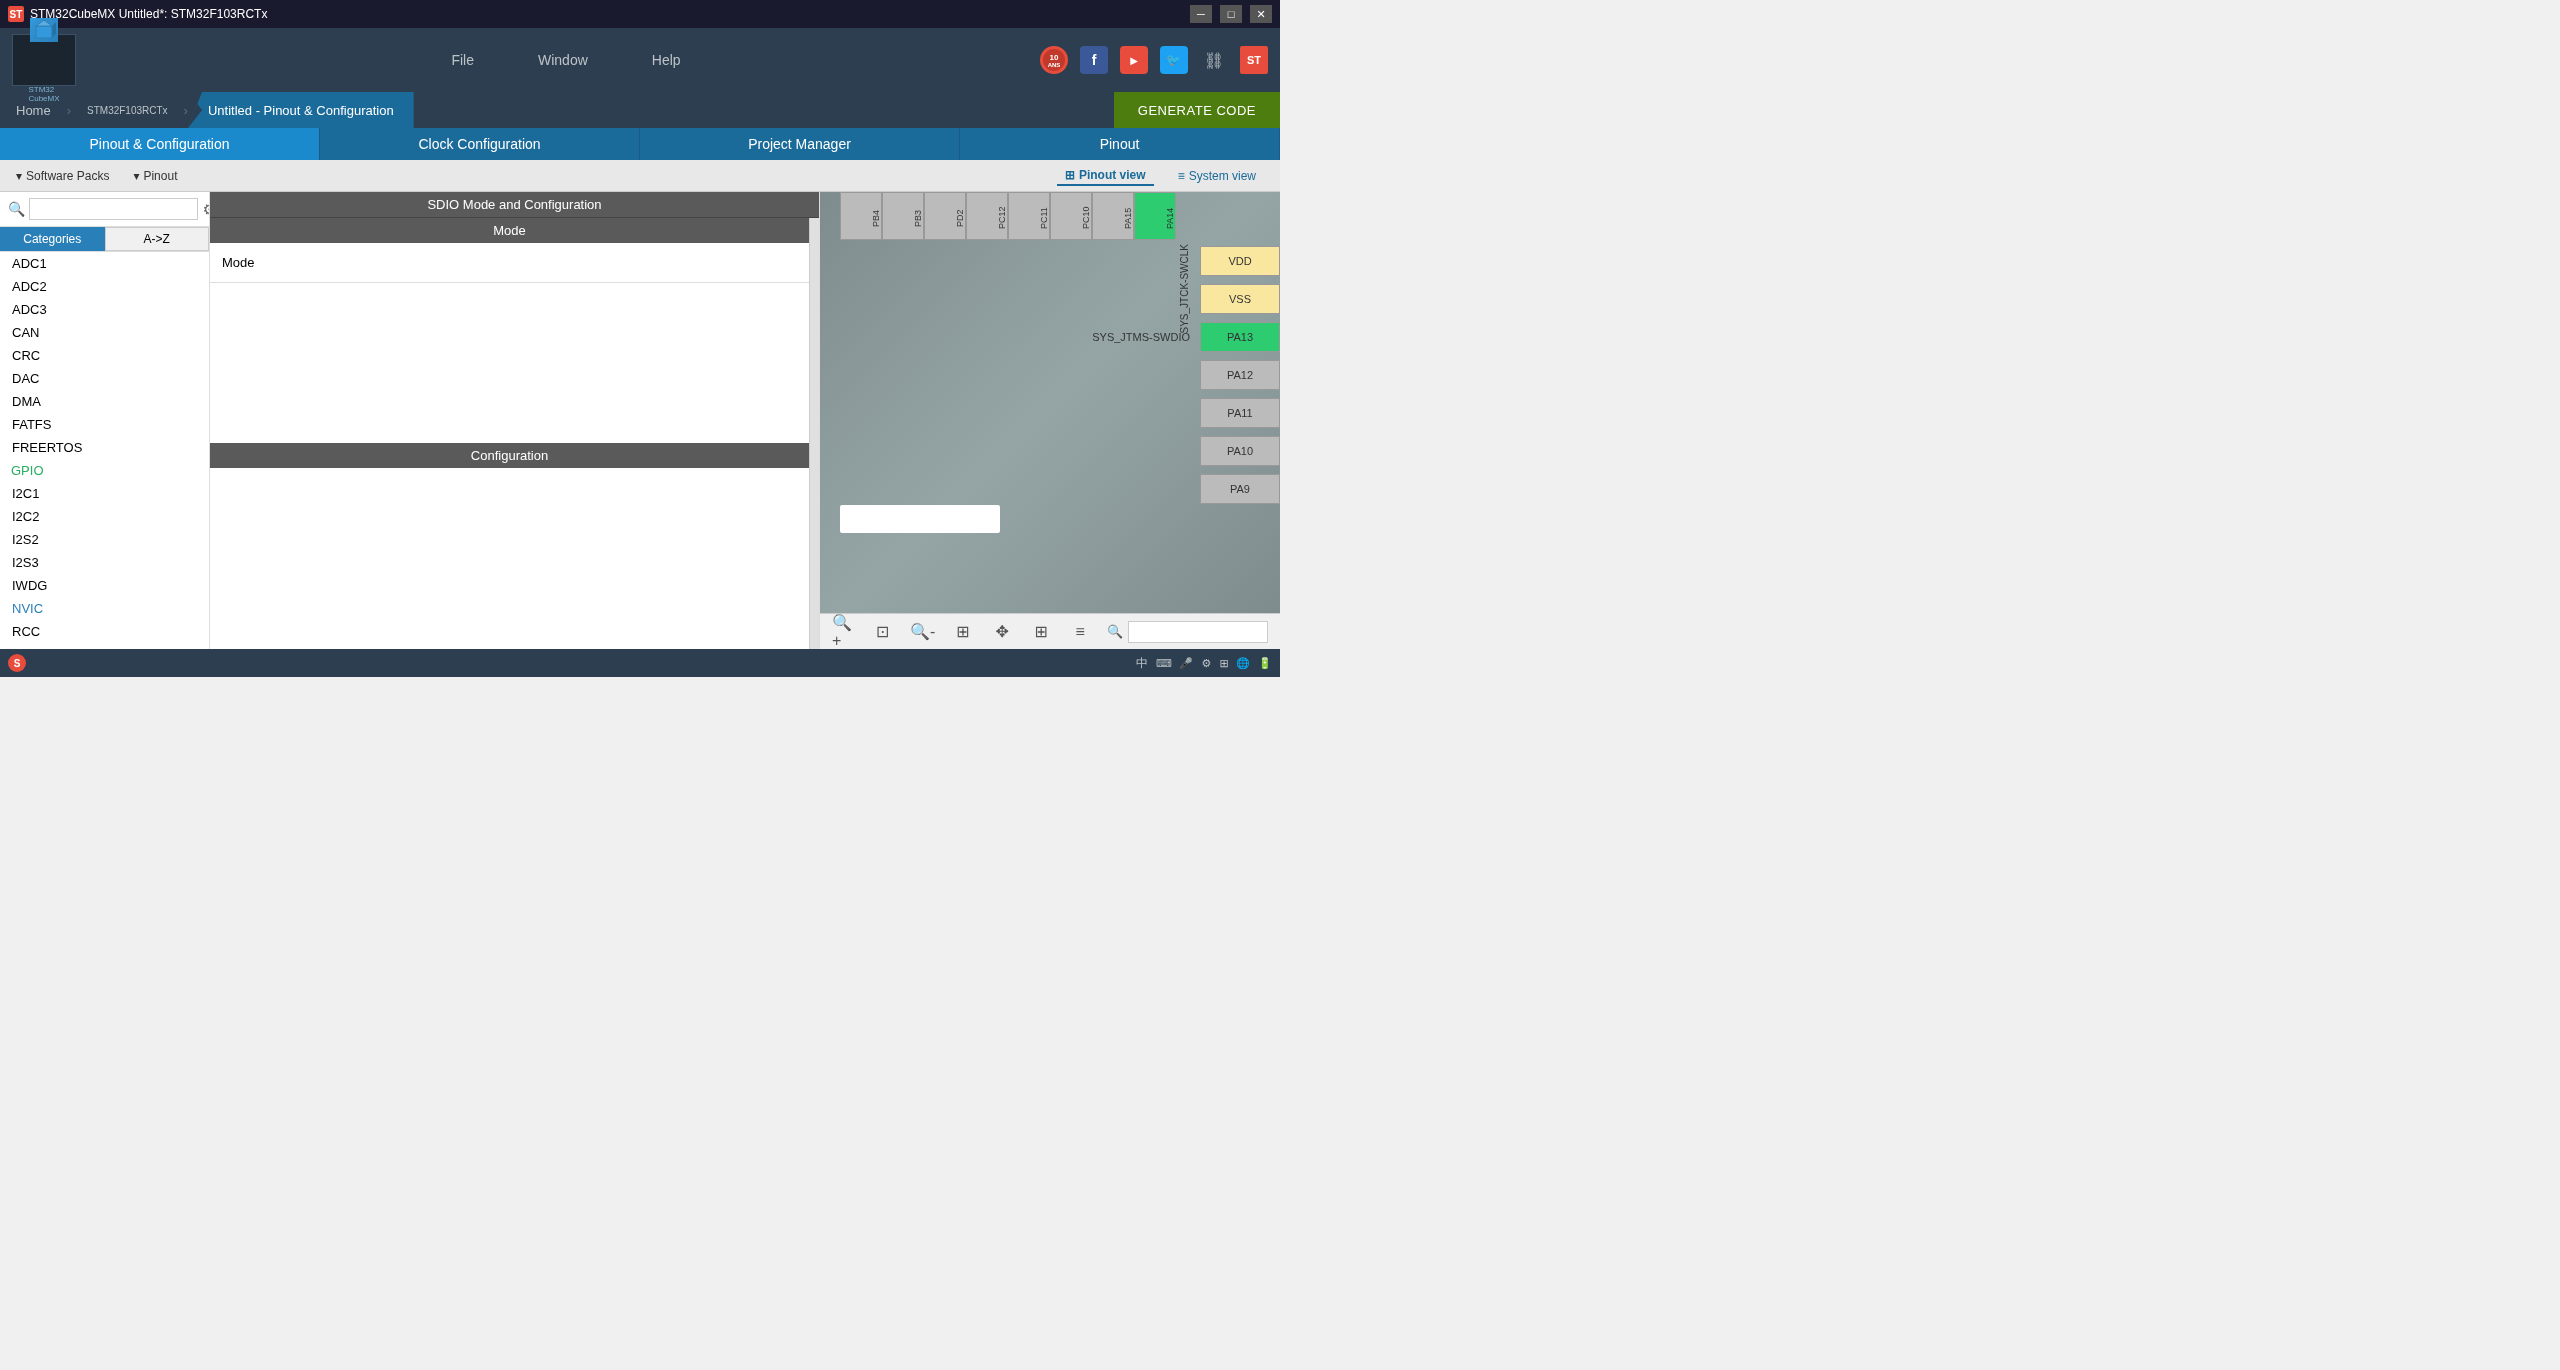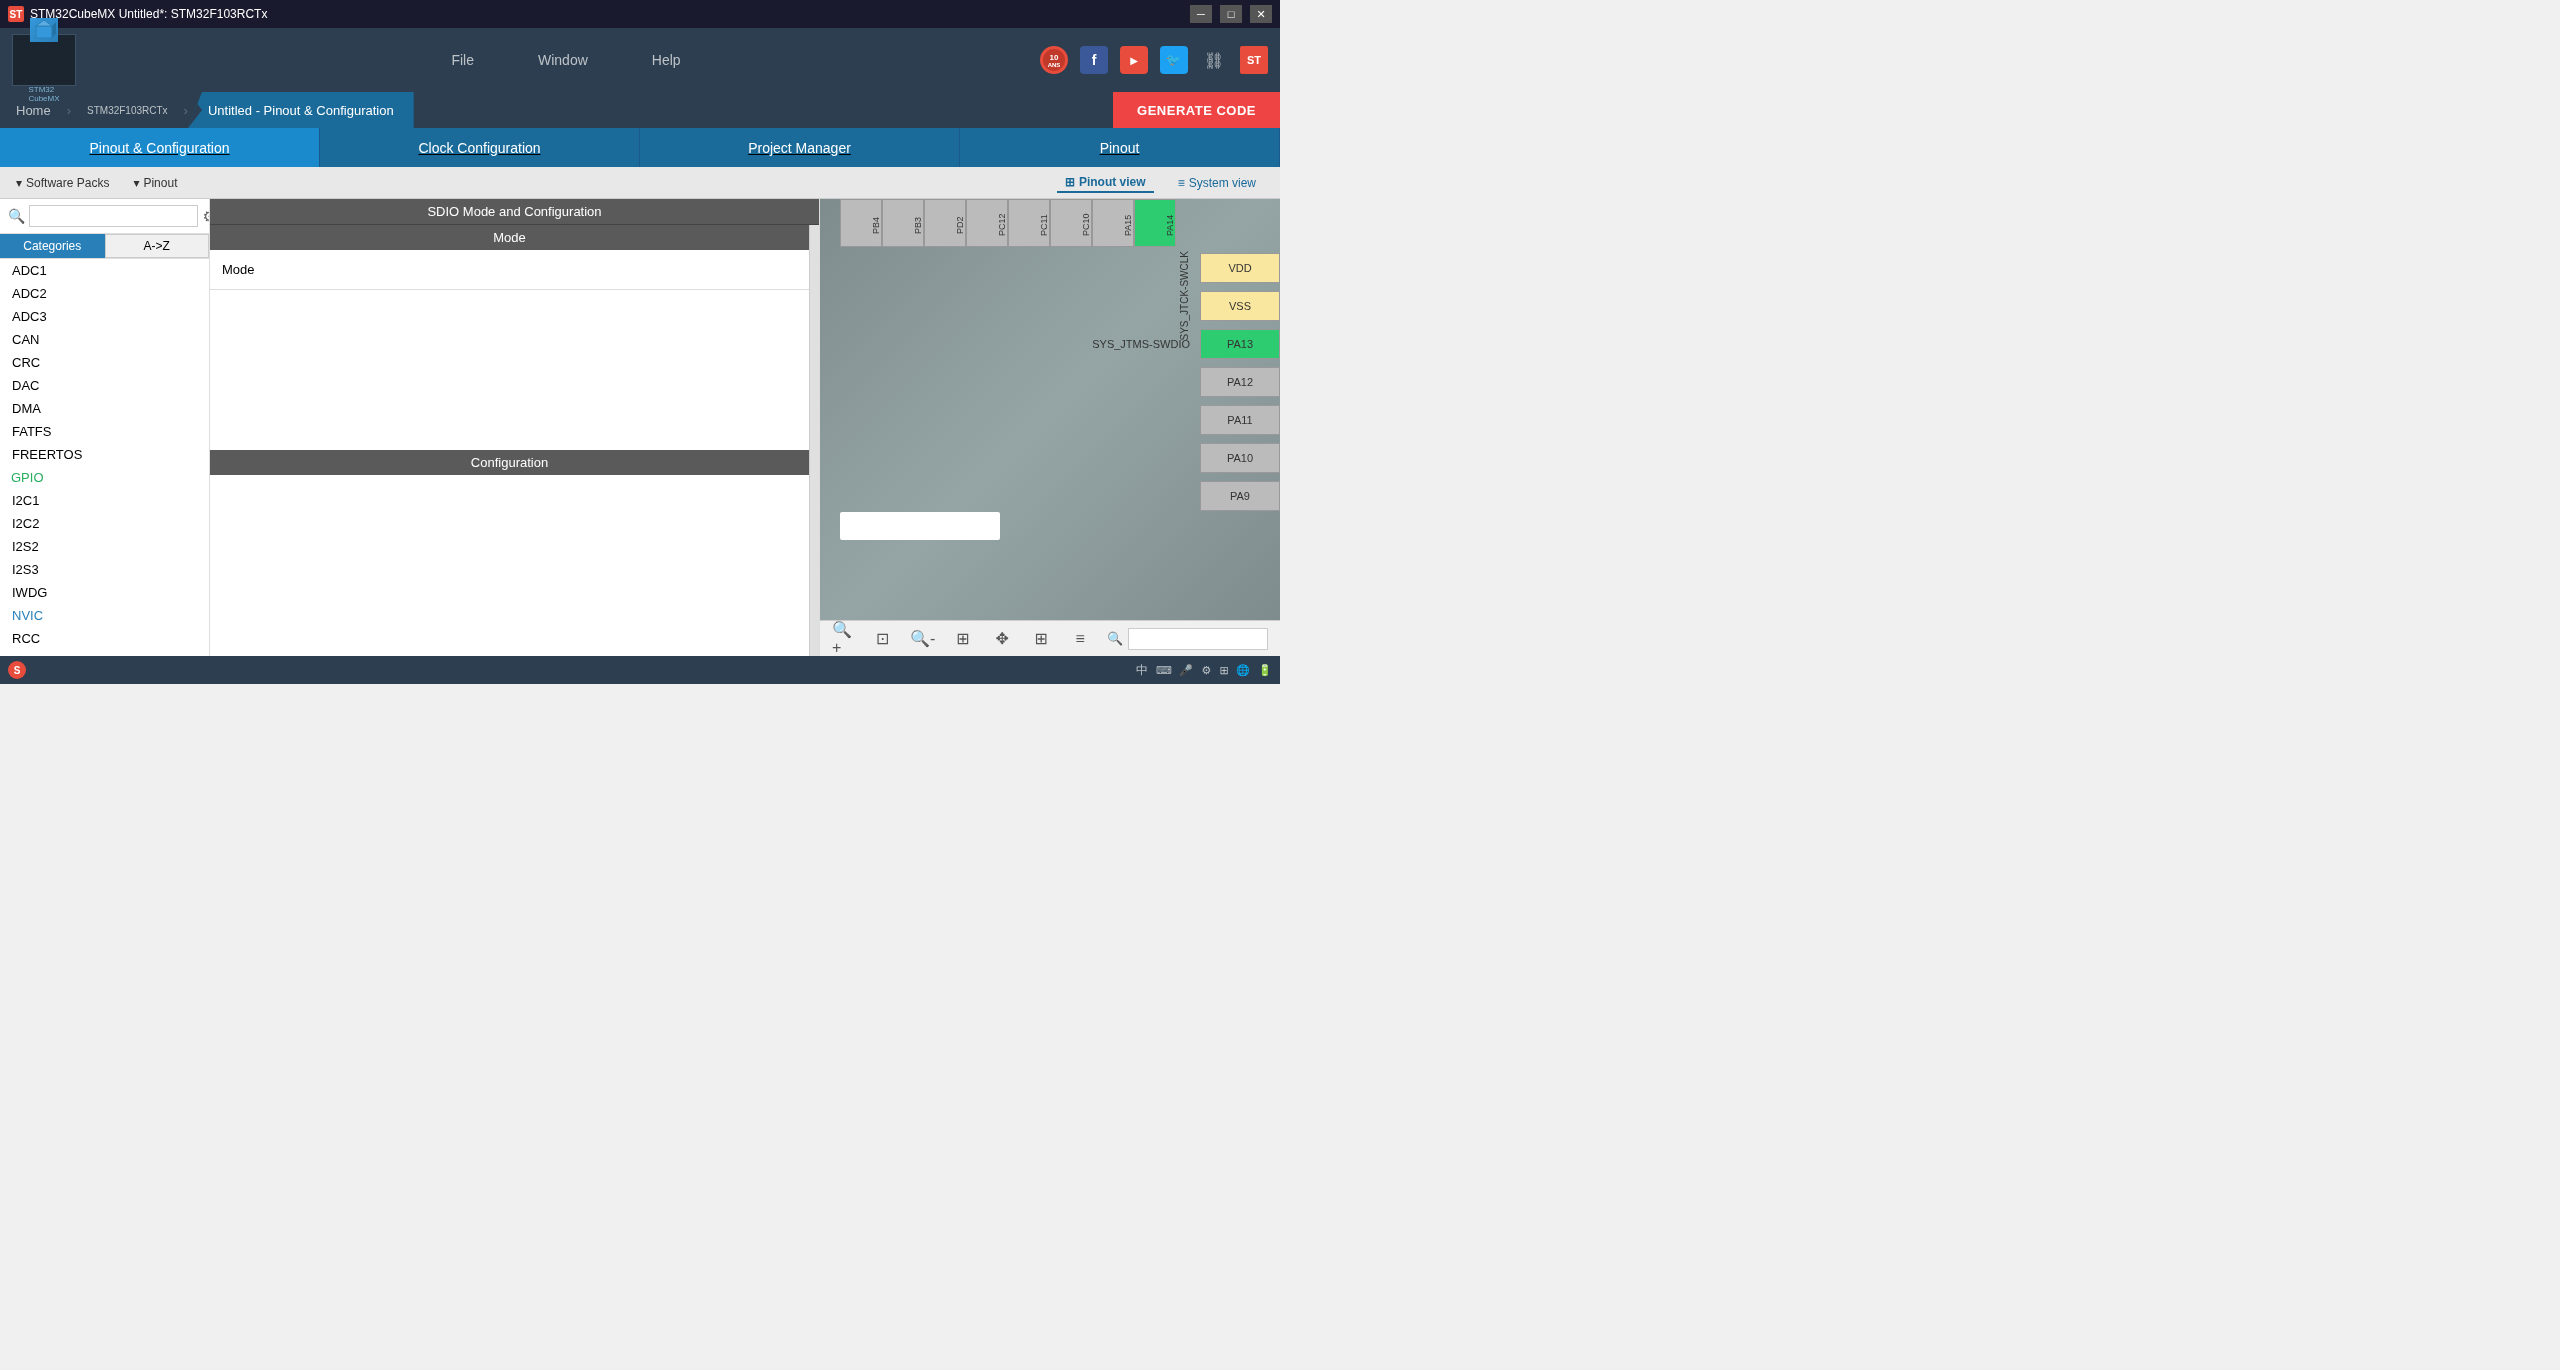--- a/index.html
+++ b/index.html
@@ -55,23 +55,22 @@
     }
     .logo-text { font-size: 8px; color: #7fb3d3; margin-top: 2px; }
     .navbar-menu { display: flex; gap: 48px; flex: 1; justify-content: center; }
     .navbar-item { color: #bdc3c7; font-size: 14px; cursor: pointer; padding: 4px 8px; }
     .navbar-icons { display: flex; align-items: center; gap: 12px; }
     .nav-icon { width: 28px; height: 28px; display: flex; align-items: center; justify-content: center; cursor: pointer; }
 
     
     .tabbar {
       display: flex;
-      height: 39px;
+      height: 32px;
       background: #1a6a9a;
-      text-decoration: underline;
     }
     .tab {
       flex: 1;
       display: flex;
       align-items: center;
       justify-content: center;
       color: white;
       font-size: 14px;
       cursor: pointer;
       border-right: 1px solid #1a5a8a;
@@ -369,26 +368,26 @@
       left: 0;
       top: 0;
       width: 0;
       height: 0;
       border-style: solid;
       border-width: 18px 0 18px 14px;
       border-color: transparent transparent transparent #2c3e50;
     }
     .generate-code-btn {
       margin-left: auto;
-      background: #ef4444;
+      background: #4d7c0f;
       color: white;
       border: none;
       padding: 8px 24px;
       font-size: 13px;
-      font-weight: bold;
+      font-weight: normal;
       cursor: pointer;
       height: 36px;
       letter-spacing: 0.5px;
     }
   </style>
 </head>
 <body>
 
 <div class="titlebar">
   <span class="titlebar-icon">ST</span>

